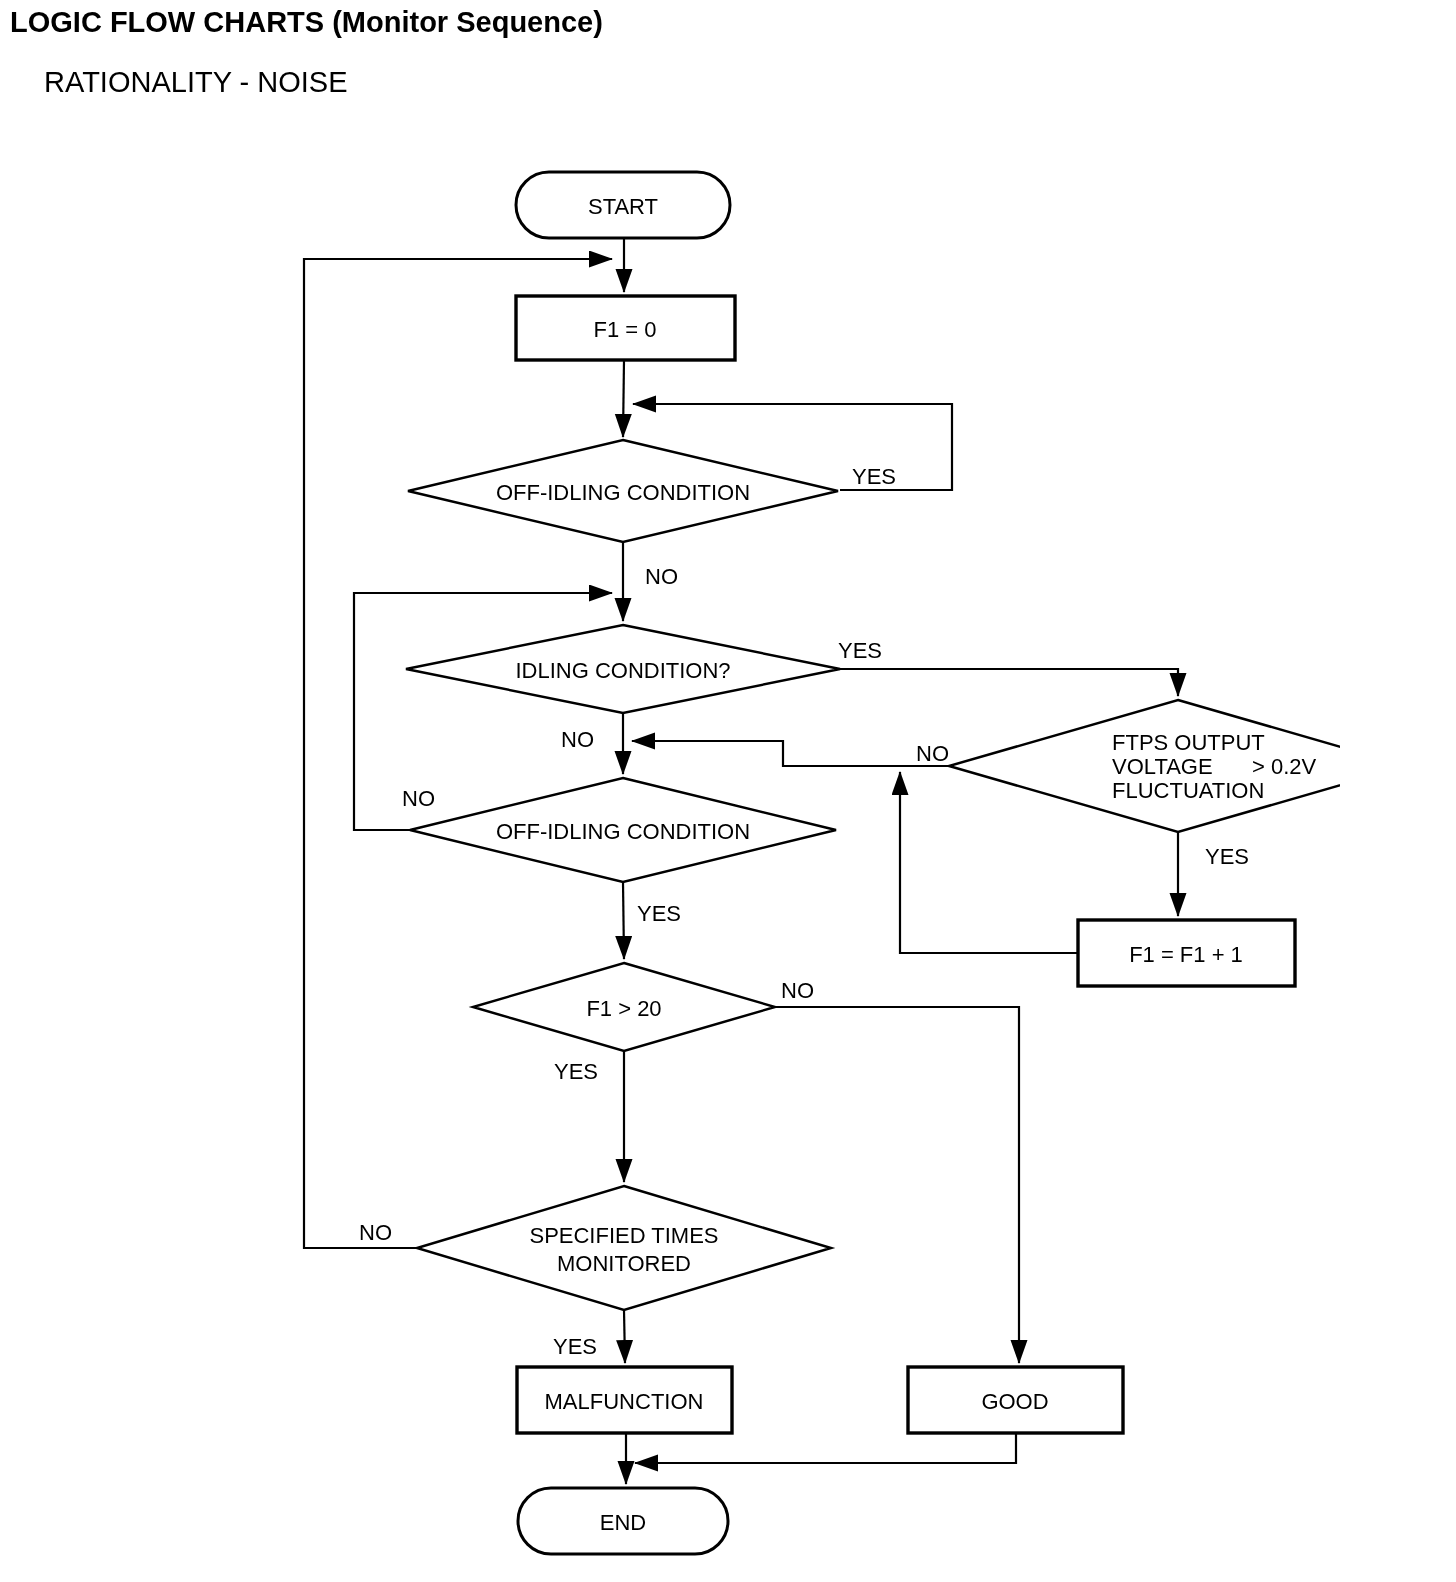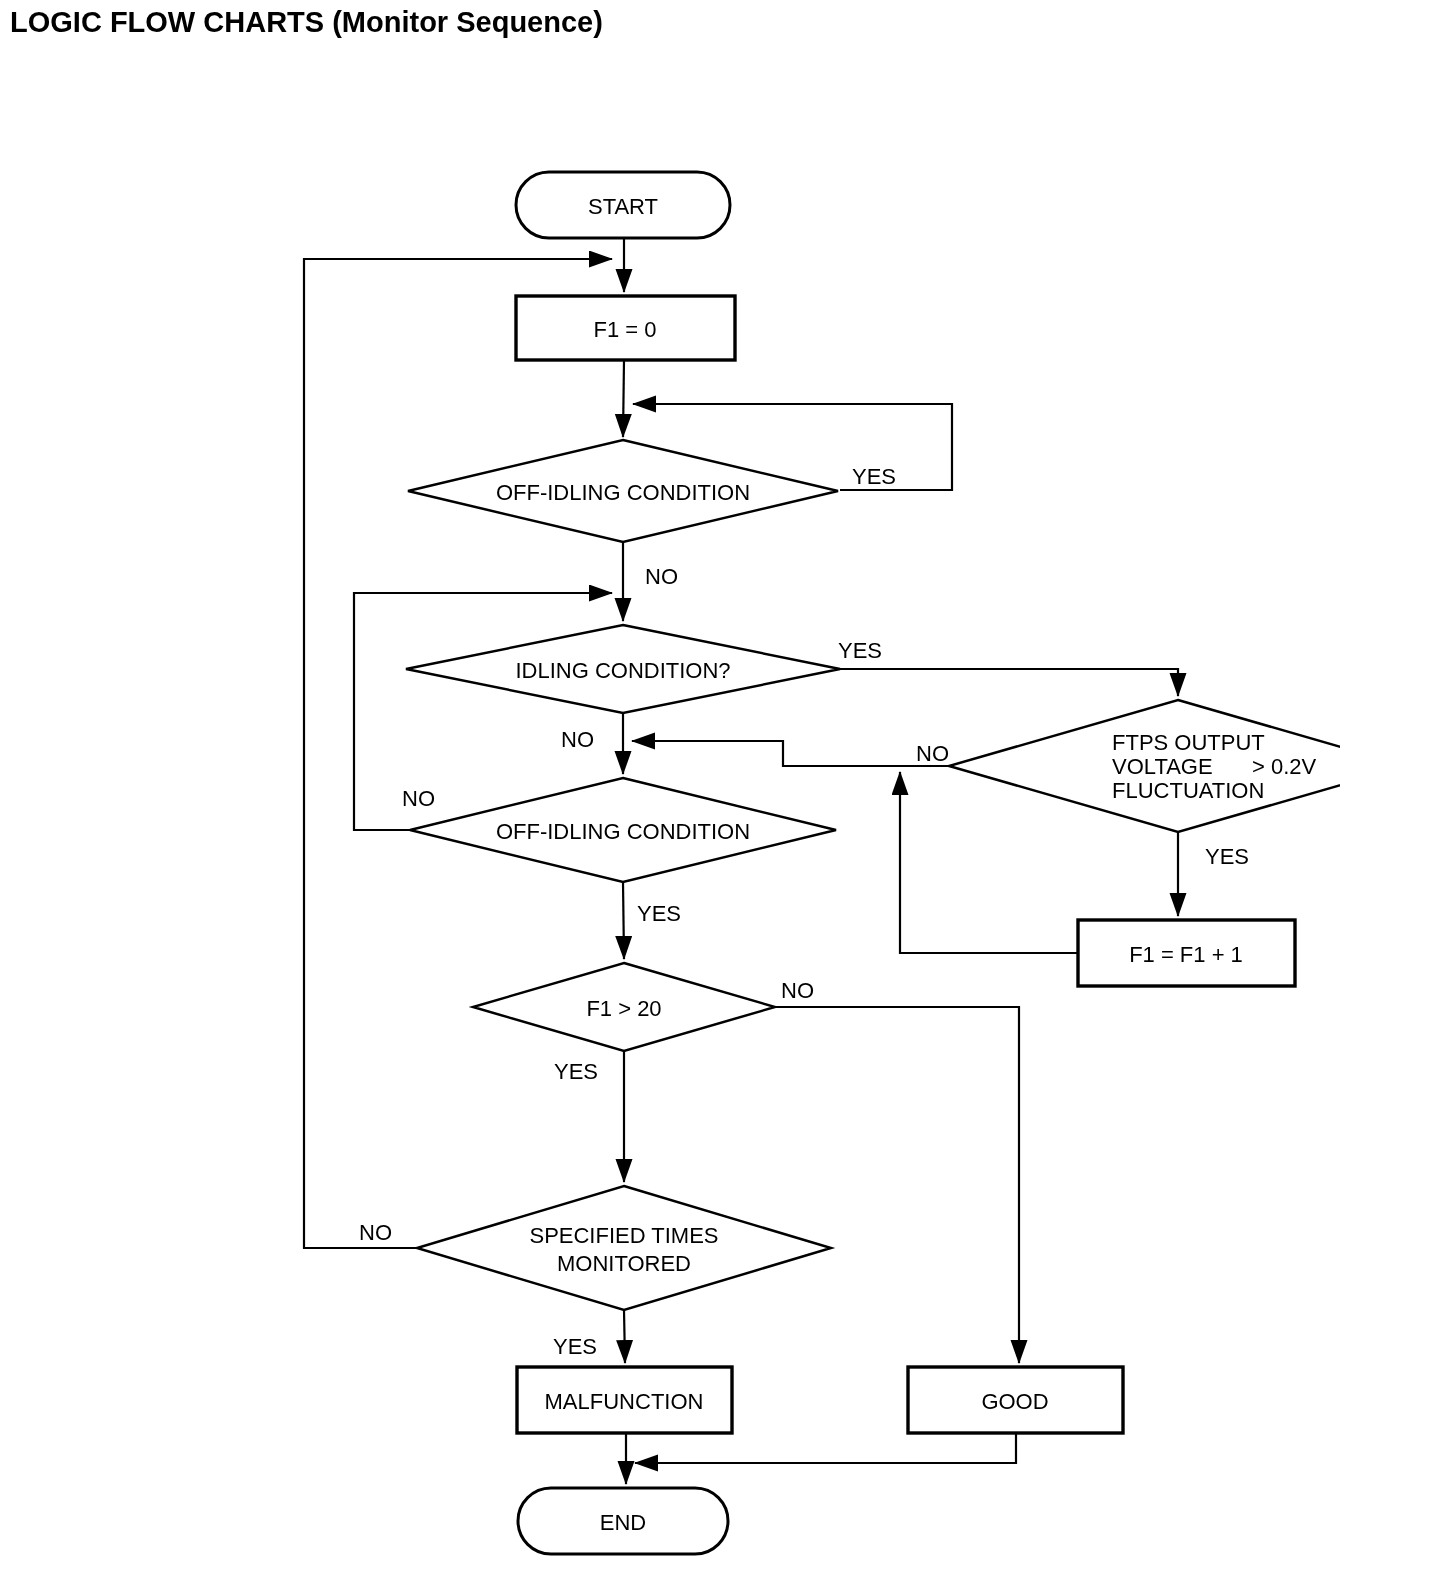--- a/index.html
+++ b/index.html
@@ -73,20 +73,21 @@
   svg.flow text.edge-label {
     text-anchor: start;
   }
 </style>
 </head>
 <body>
 
 <div class="page">
 
   <div class="doc-title">LOGIC FLOW CHARTS (Monitor Sequence)</div>
+  <div class="doc-subtitle">RATIONALITY - NOISE</div>
 
   <svg class="flow" width="1456" height="1582" viewBox="0 0 1456 1582">
 
     <defs>
       <marker id="arr" markerUnits="userSpaceOnUse" markerWidth="26" markerHeight="18" refX="23" refY="8.5" orient="auto">
         <path d="M0,0 L24,8.5 L0,17 Z" fill="#000000"></path>
       </marker>
     </defs>
 
     <polyline class="edge" points="624,238 624,292" marker-end="url(#arr)"></polyline>

